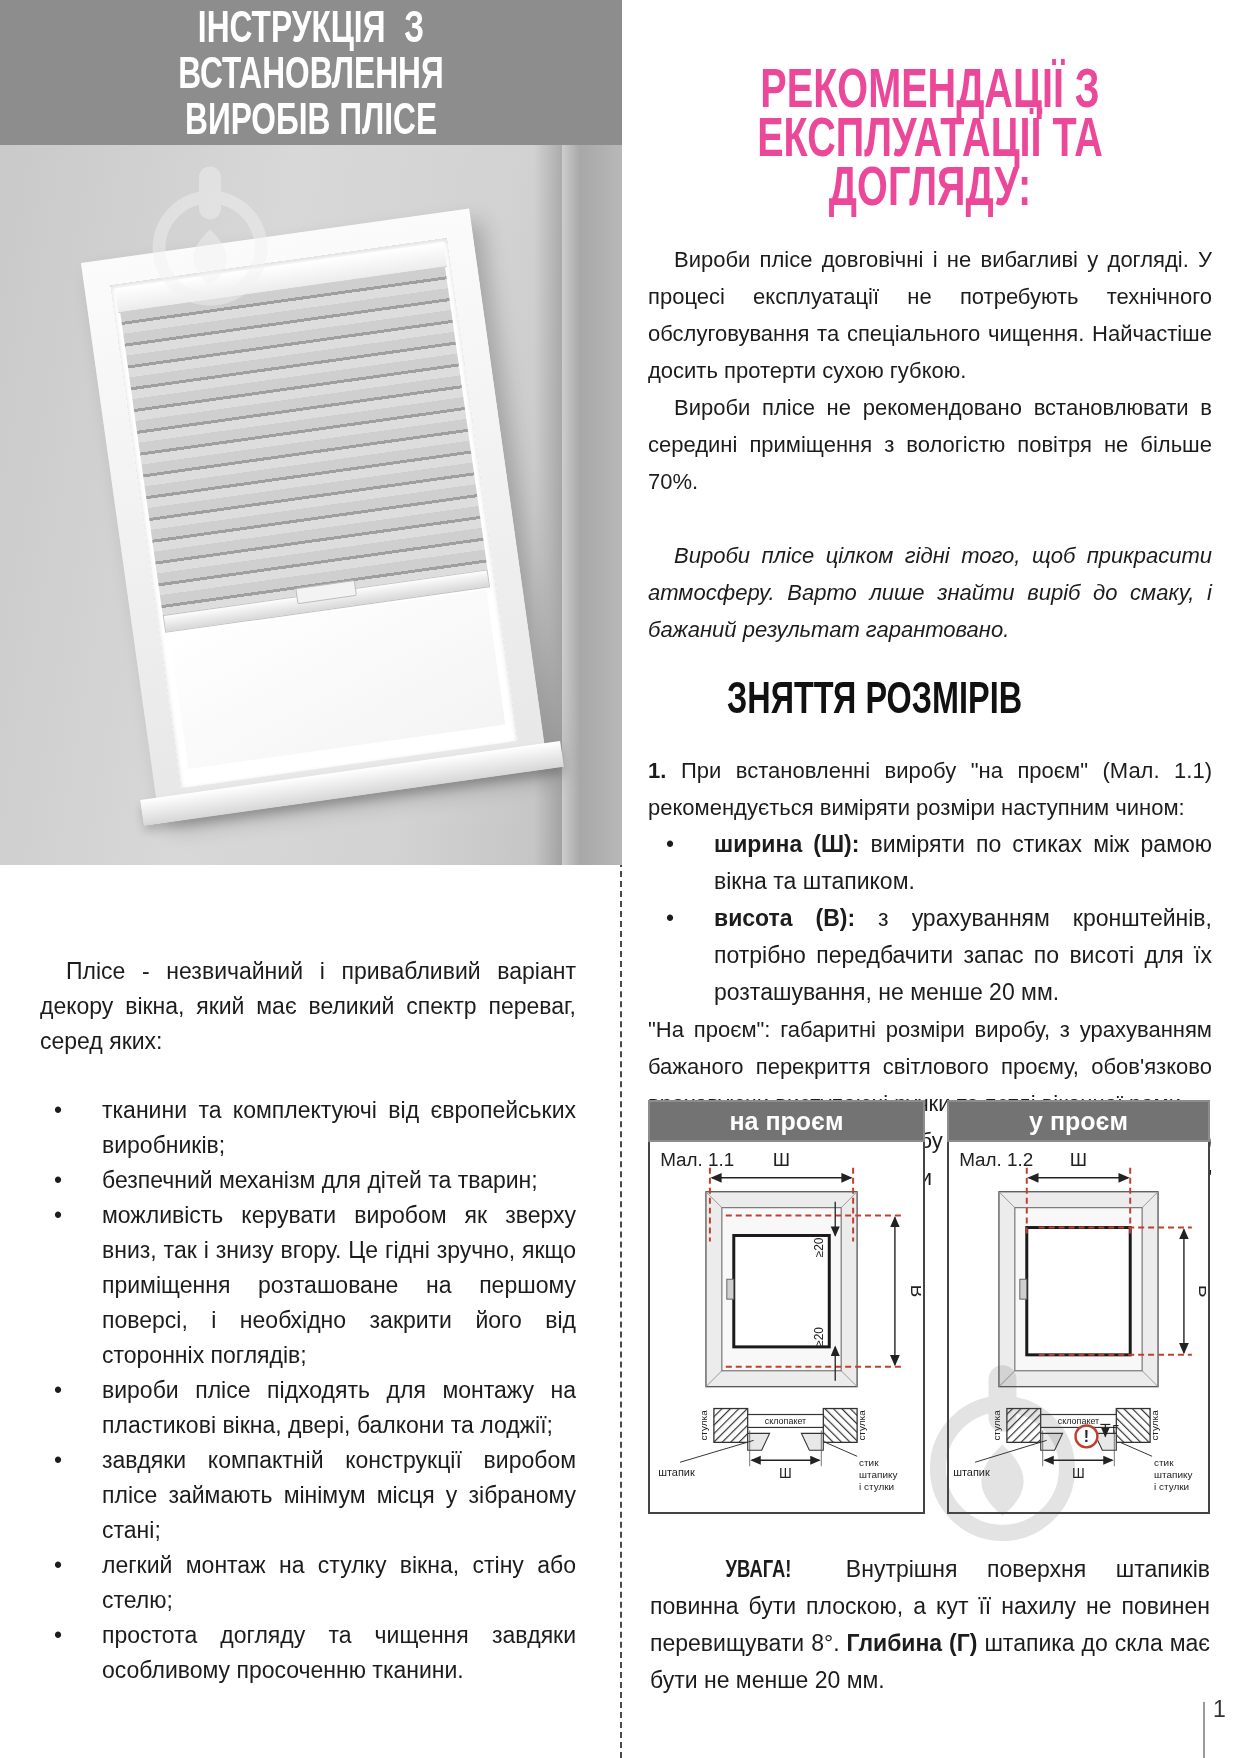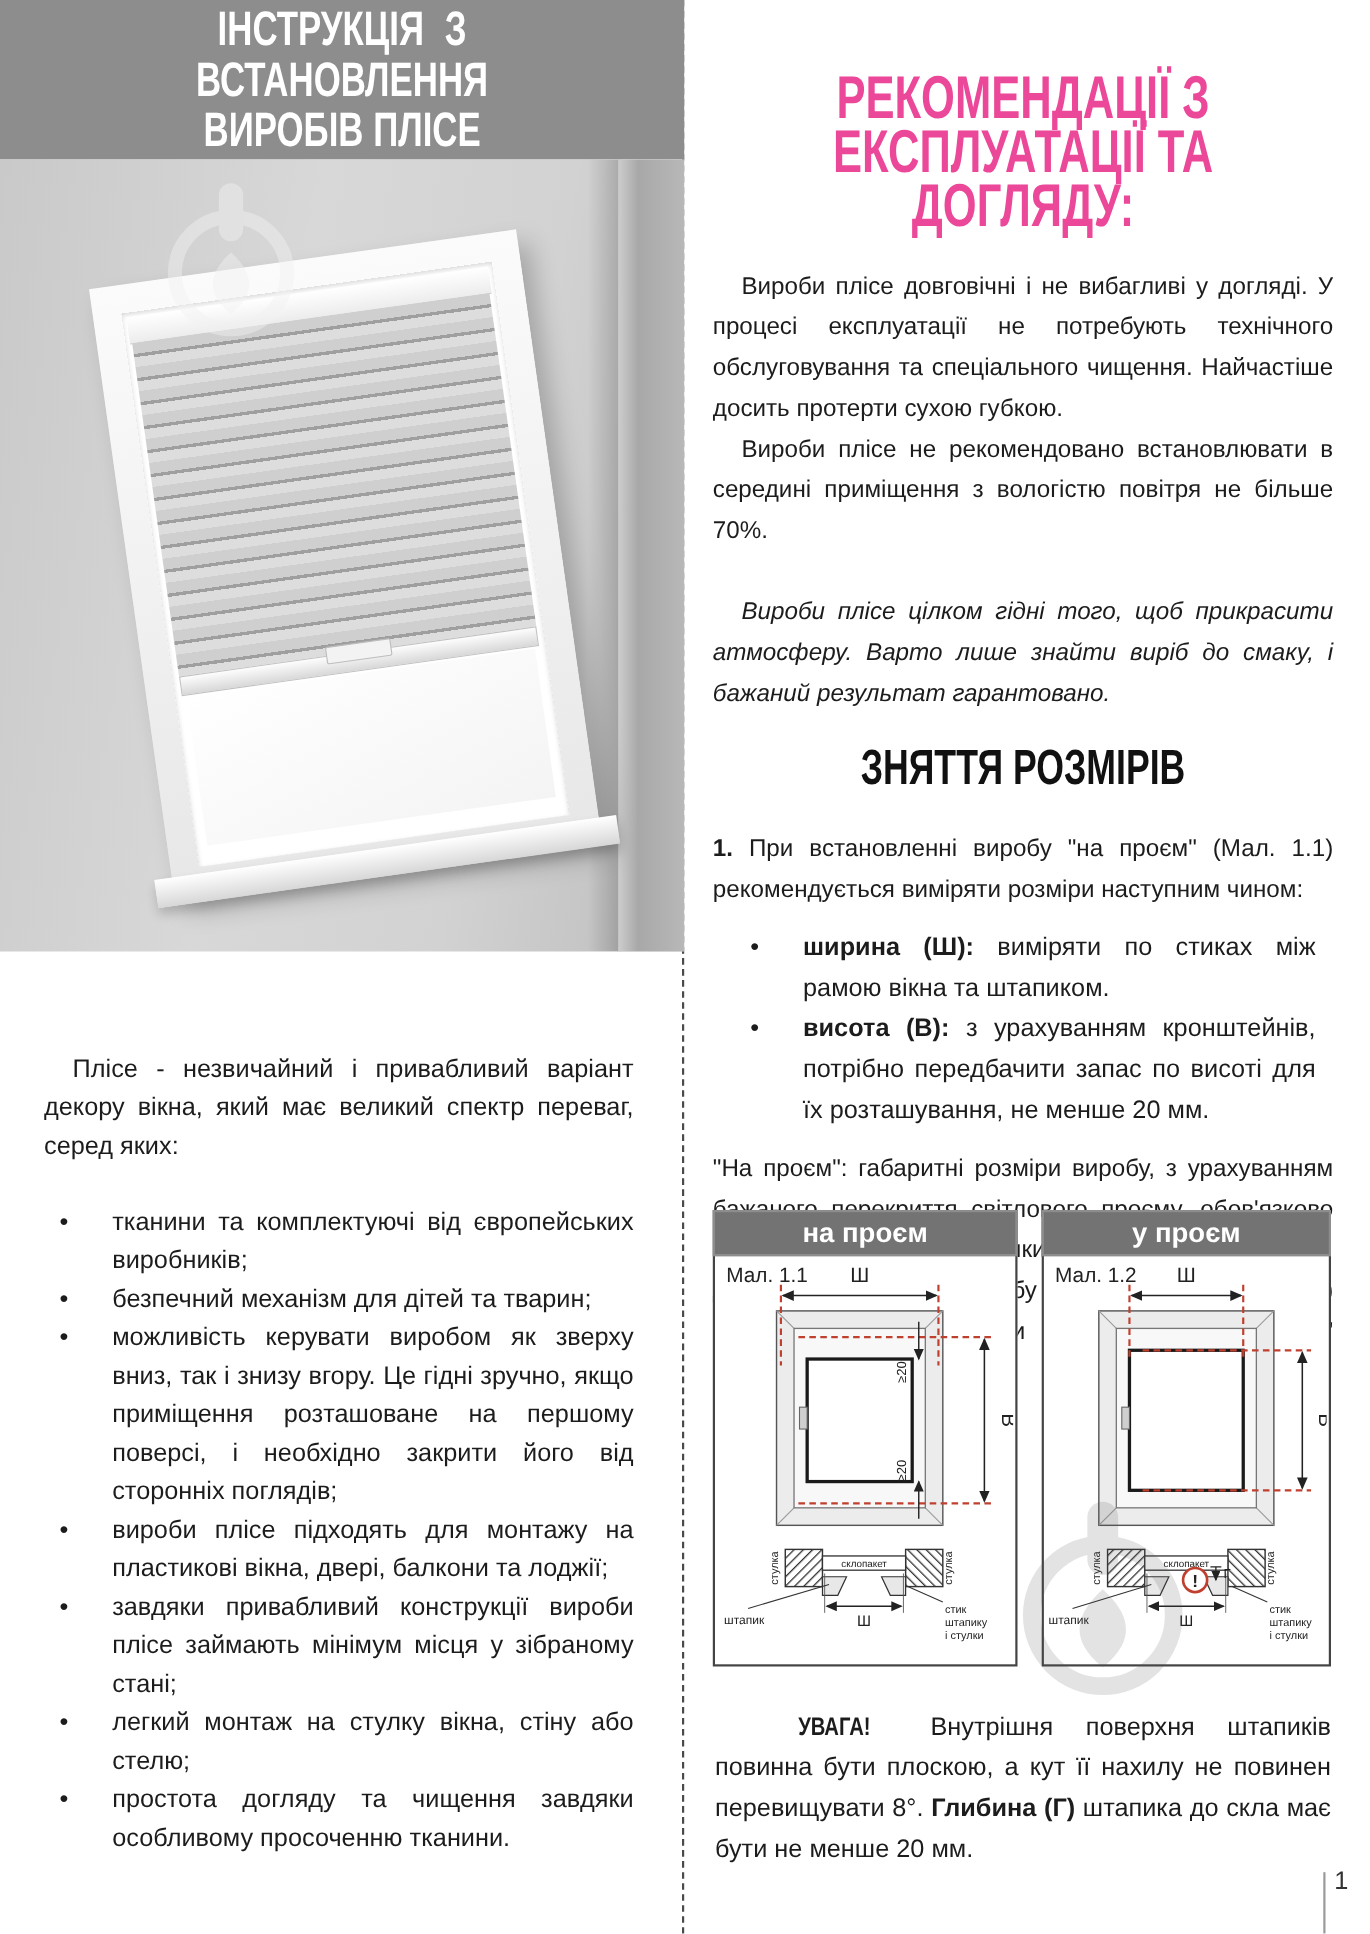--- a/index.html
+++ b/index.html
@@ -43,27 +43,27 @@
   
   .purpose{position:absolute;left:0;top:938px;width:622px;padding:0 46px 0 40px;box-sizing:border-box;}
   .purpose h2{margin:0;text-align:center;font-size:52px;line-height:56px;font-weight:700;color:#111;}
   .purpose .intro{margin:16px 0 0;font-size:23px;line-height:35px;text-align:justify;text-indent:26px;}
   ul.plain{list-style:none;margin:34px 0 0;padding:0;font-size:23px;line-height:35px;}
   ul.plain li{position:relative;padding-left:62px;text-align:justify;margin:0;}
   ul.plain li::before{content:"•";position:absolute;left:14px;top:0;}
   
   .right-col{position:absolute;left:648px;top:0;width:564px;z-index:1;}
   .right-col h1{margin:64px 0 0;text-align:center;font-size:55px;line-height:49px;font-weight:700;color:#ec4899;}
-  .right-col h2{margin:26px 0 0;text-align:center;font-size:45px;line-height:48px;font-weight:700;color:#111;}
+  .right-col h2{margin:26px 0 0;text-align:left;font-size:45px;line-height:48px;font-weight:700;color:#111;}
   .right-col p{margin:0;font-size:22px;line-height:37px;text-align:justify;}
   .p-ind{text-indent:26px;}
   .mt{margin-top:30px !important;}
   .mt2{margin-top:37px !important;}
   .italic{font-style:italic;}
-  ul.measure{list-style:none;margin:16px;padding:0;font-size:23px;line-height:37px;}
+  ul.measure{list-style:none;margin:0;padding:0;font-size:23px;line-height:37px;}
   ul.measure li{position:relative;padding-left:66px;text-align:justify;}
   ul.measure li::before{content:"•";position:absolute;left:18px;top:0;}
   
   .figures{position:absolute;left:648px;top:1100px;width:562px;display:flex;gap:22px;z-index:2;}
   .figbox{border:2px solid #444;background:#fff;}
   .figbox .bar{height:42px;background:#737373;margin:-2px -2px 0;display:flex;align-items:center;justify-content:center;
                color:#fff;font-weight:700;font-size:25px;border:2px solid #8d8d8d;box-sizing:border-box;}
   .fb1{width:275px;}
   .fb2{width:261px;}
   svg text{font-family:"Liberation Sans",sans-serif;fill:#222;}
@@ -110,21 +110,21 @@
     </div>
   </div>
 
   <section class="purpose">
     <p class="intro">Плісе - незвичайний і привабливий варіант декору вікна, який має великий спектр переваг, серед яких:</p>
     <ul class="plain">
       <li>тканини та комплектуючі від європейських виробників;</li>
       <li>безпечний механізм для дітей та тварин;</li>
       <li>можливість керувати виробом як зверху вниз, так і знизу вгору. Це гідні зручно, якщо приміщення розташоване на першому поверсі, і необхідно закрити його від сторонніх поглядів;</li>
       <li>вироби плісе підходять для монтажу на пластикові вікна, двері, балкони та лоджії;</li>
-      <li>завдяки привабливий конструкції вироби плісе займають мінімум місця у зібраному стані;</li>
+      <li>завдяки компактній конструкції виробом плісе займають мінімум місця у зібраному стані;</li>
       <li>легкий монтаж на стулку вікна, стіну або стелю;</li>
       <li>простота догляду та чищення завдяки особливому просоченню тканини.</li>
     </ul>
   </section>
 
   <aside class="right-col">
     <h1>
         <span class="condw">РЕКОМЕНДАЦІЇ З ЕКСПЛУАТАЦІЇ ТА ДОГЛЯДУ:</span>
       </h1>
     <p class="mt p-ind">Вироби плісе довговічні і не вибагливі у догляді. У процесі експлуатації не потребують технічного обслуговування та спеціального чищення. Найчастіше досить протерти сухою губкою.</p>

